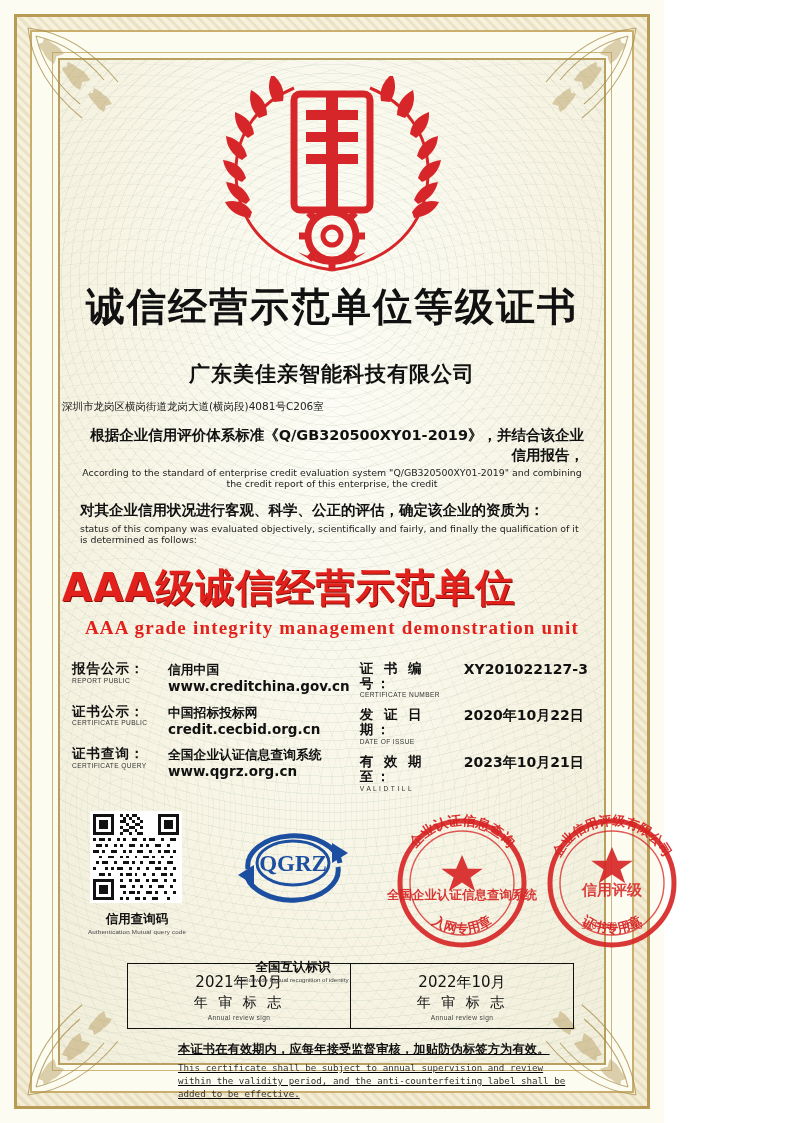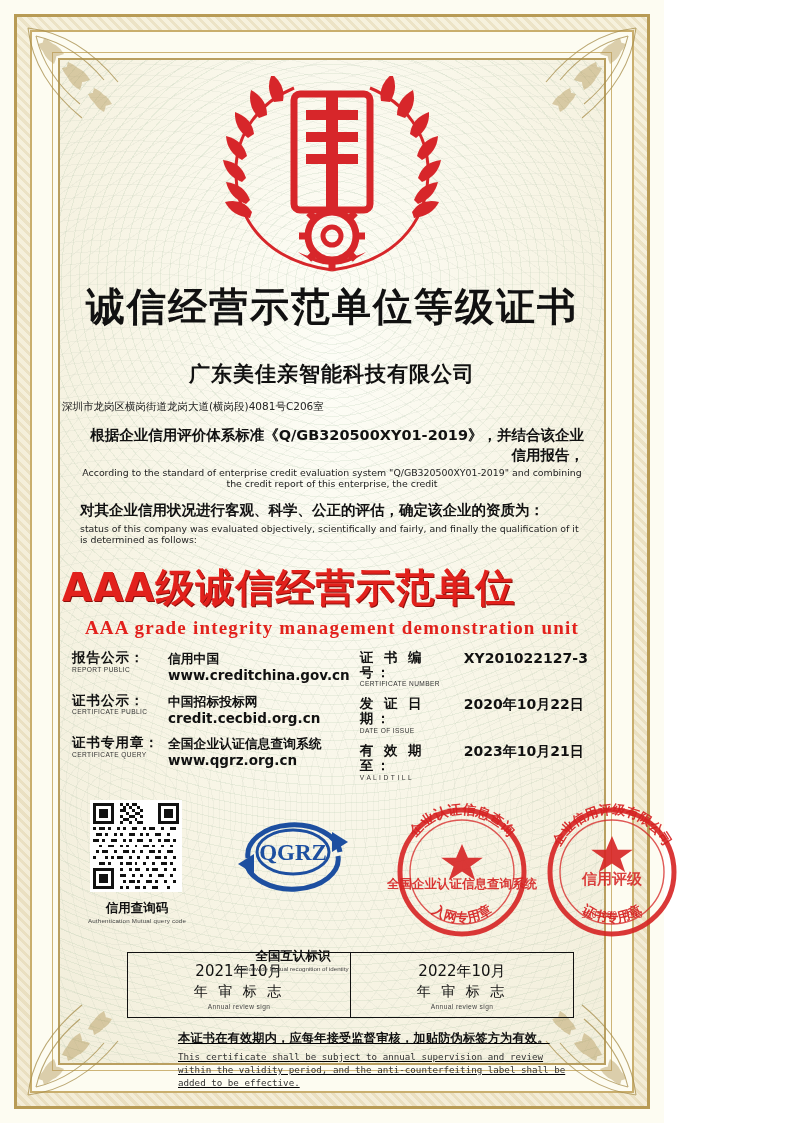--- a/index.html
+++ b/index.html
@@ -140,21 +140,21 @@
     font-weight:bold;
     font-size:19px;
     letter-spacing:1.2px;
     color:#e2211c;
     margin-top:2px;
   }
 
   
   .info{
     display:flex;
-    margin-top:11px;
+    margin-top:22px;
     padding:0 10px;
     gap:10px;
   }
   .info-col{flex:1;}
   .info-row{display:flex;align-items:flex-start;margin-bottom:9px;}
   .lbl{width:96px;flex:none;}
   .lbl .cn{
     font-size:13.5px;font-weight:bold;color:#111;letter-spacing:1px;
     font-family:"DejaVu Sans","Liberation Sans",sans-serif;line-height:1.1;
   }
@@ -402,21 +402,21 @@
             <div class="en">CERTIFICATE PUBLIC</div>
           </div>
           <div class="val">
             <div class="l1">中国招标投标网</div>
             <div class="l2">credit.cecbid.org.cn</div>
           </div>
         </div>
 
         <div class="info-row">
           <div class="lbl">
-            <div class="cn">证书专用章：</div>
+            <div class="cn">证书查询：</div>
             <div class="en">CERTIFICATE QUERY</div>
           </div>
           <div class="val">
             <div class="l1">全国企业认证信息查询系统</div>
             <div class="l2">www.qgrz.org.cn</div>
           </div>
         </div>
 
       </div>
 

